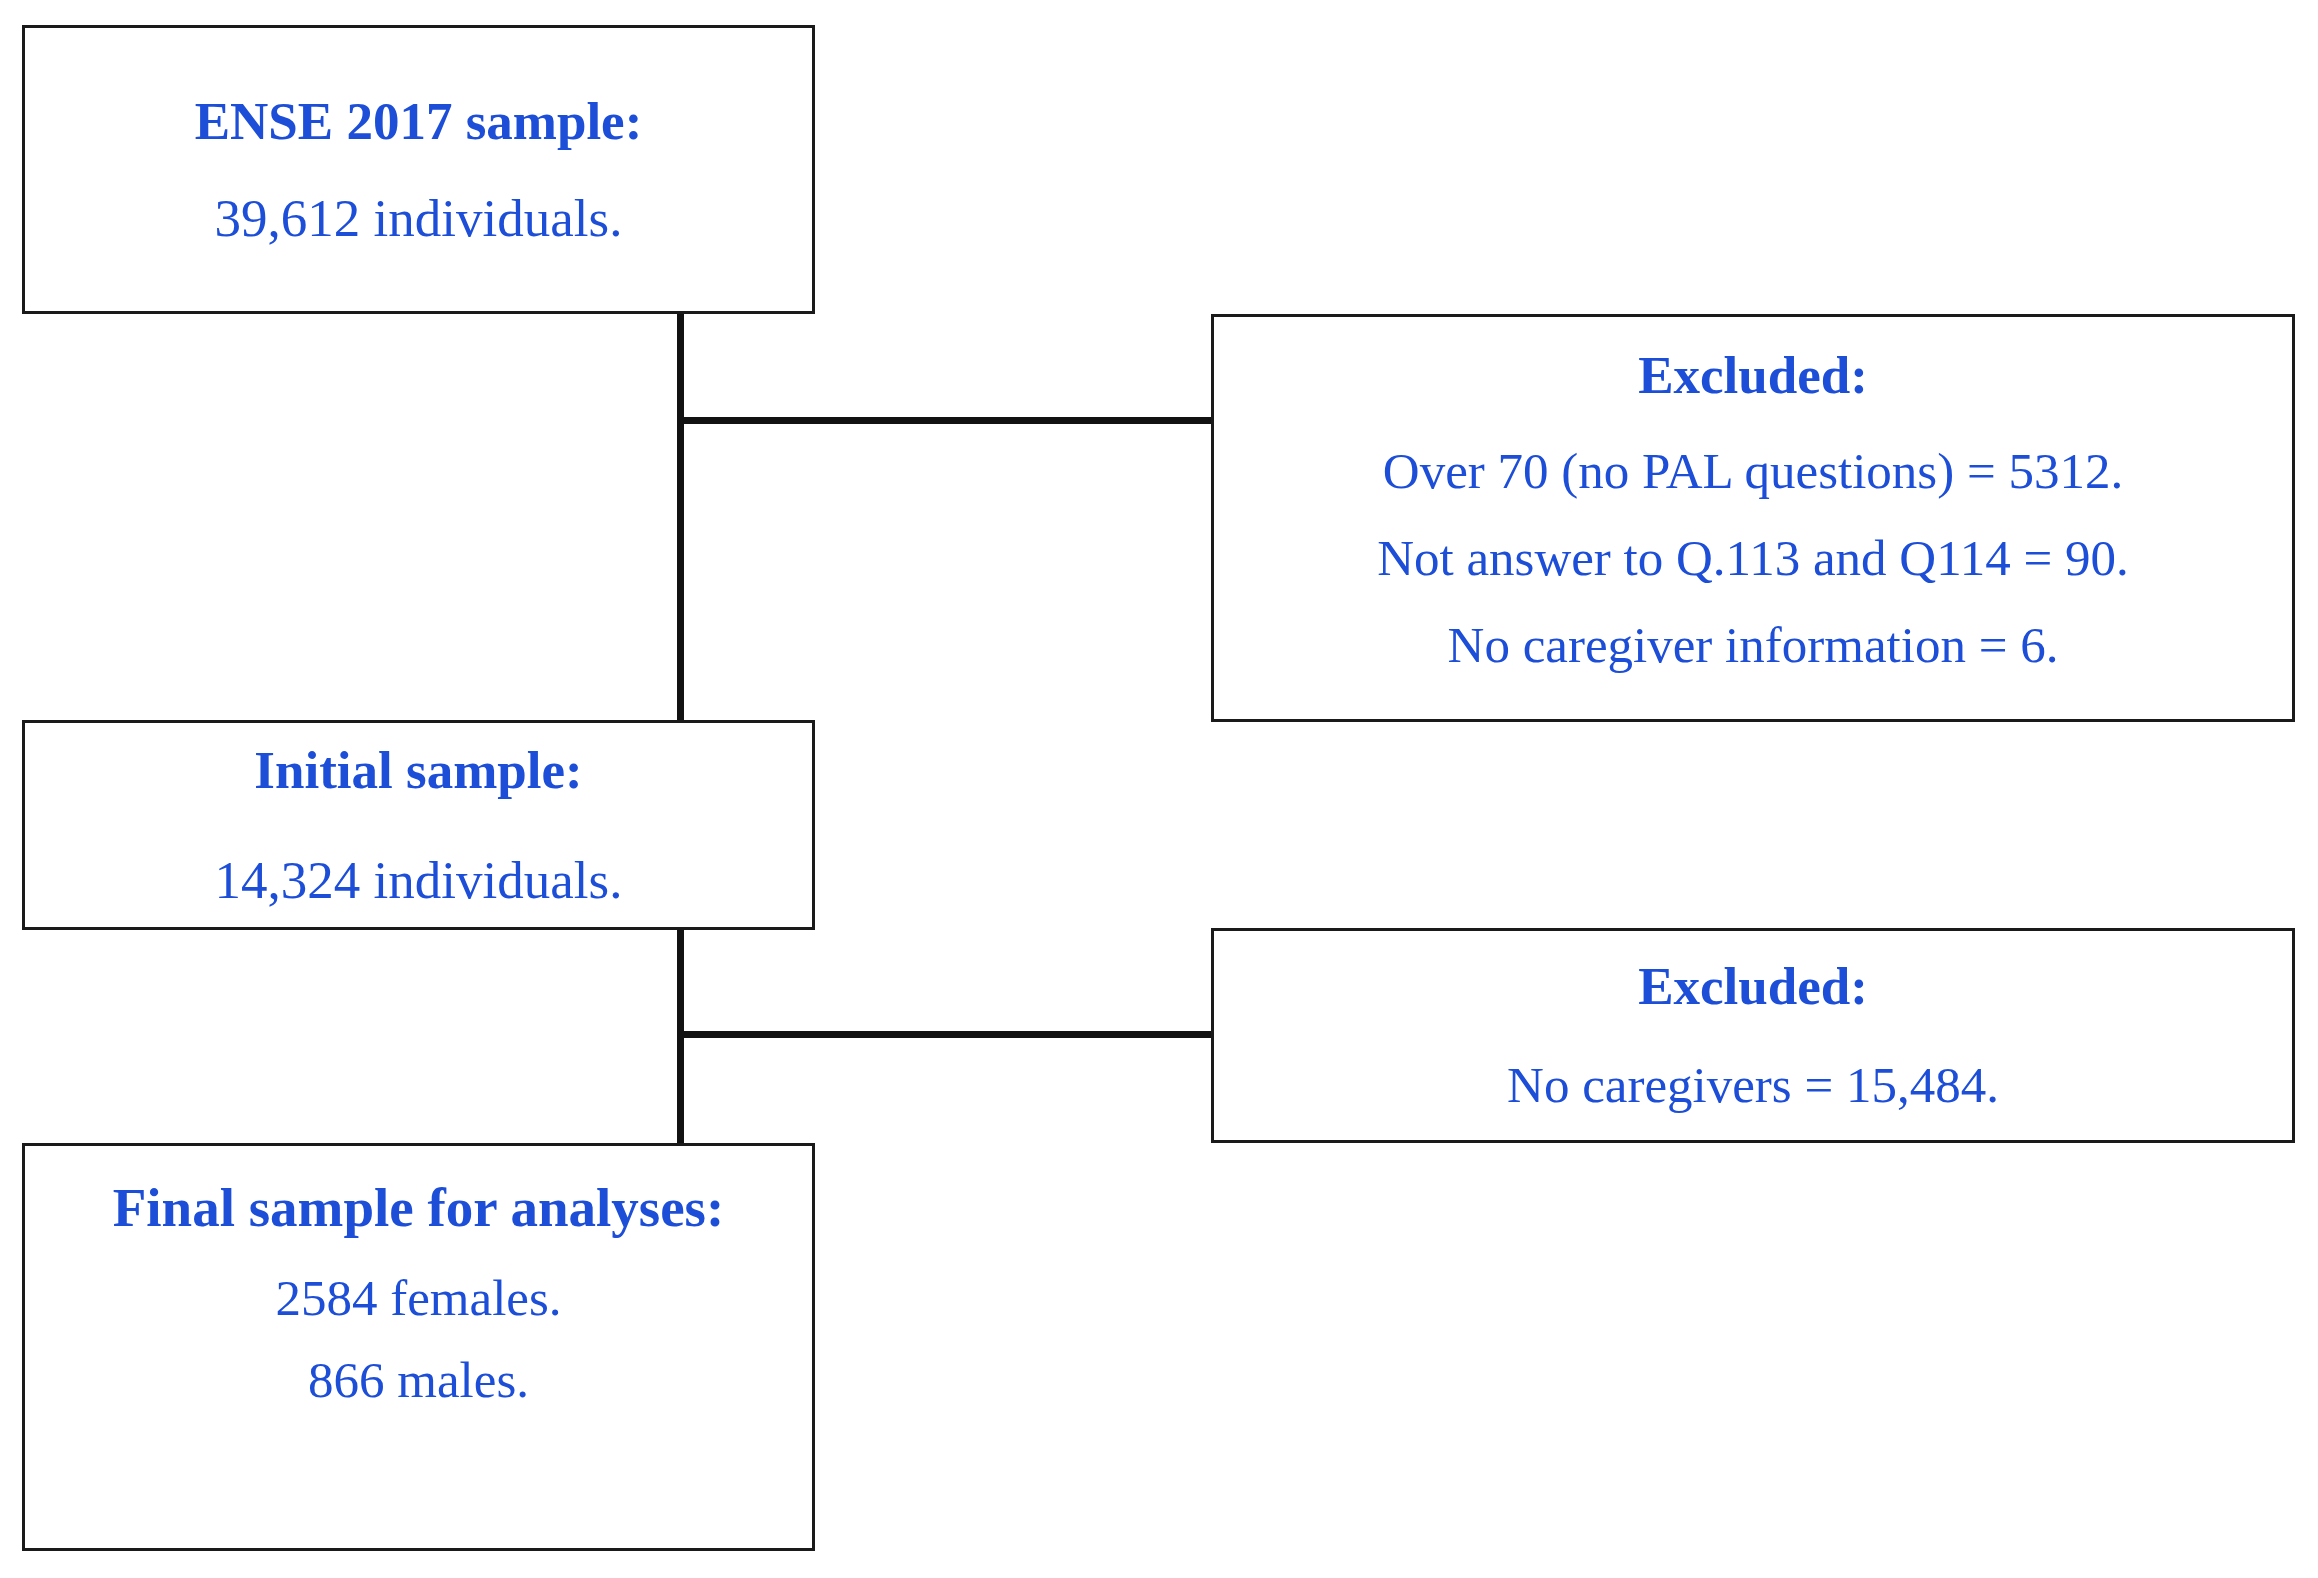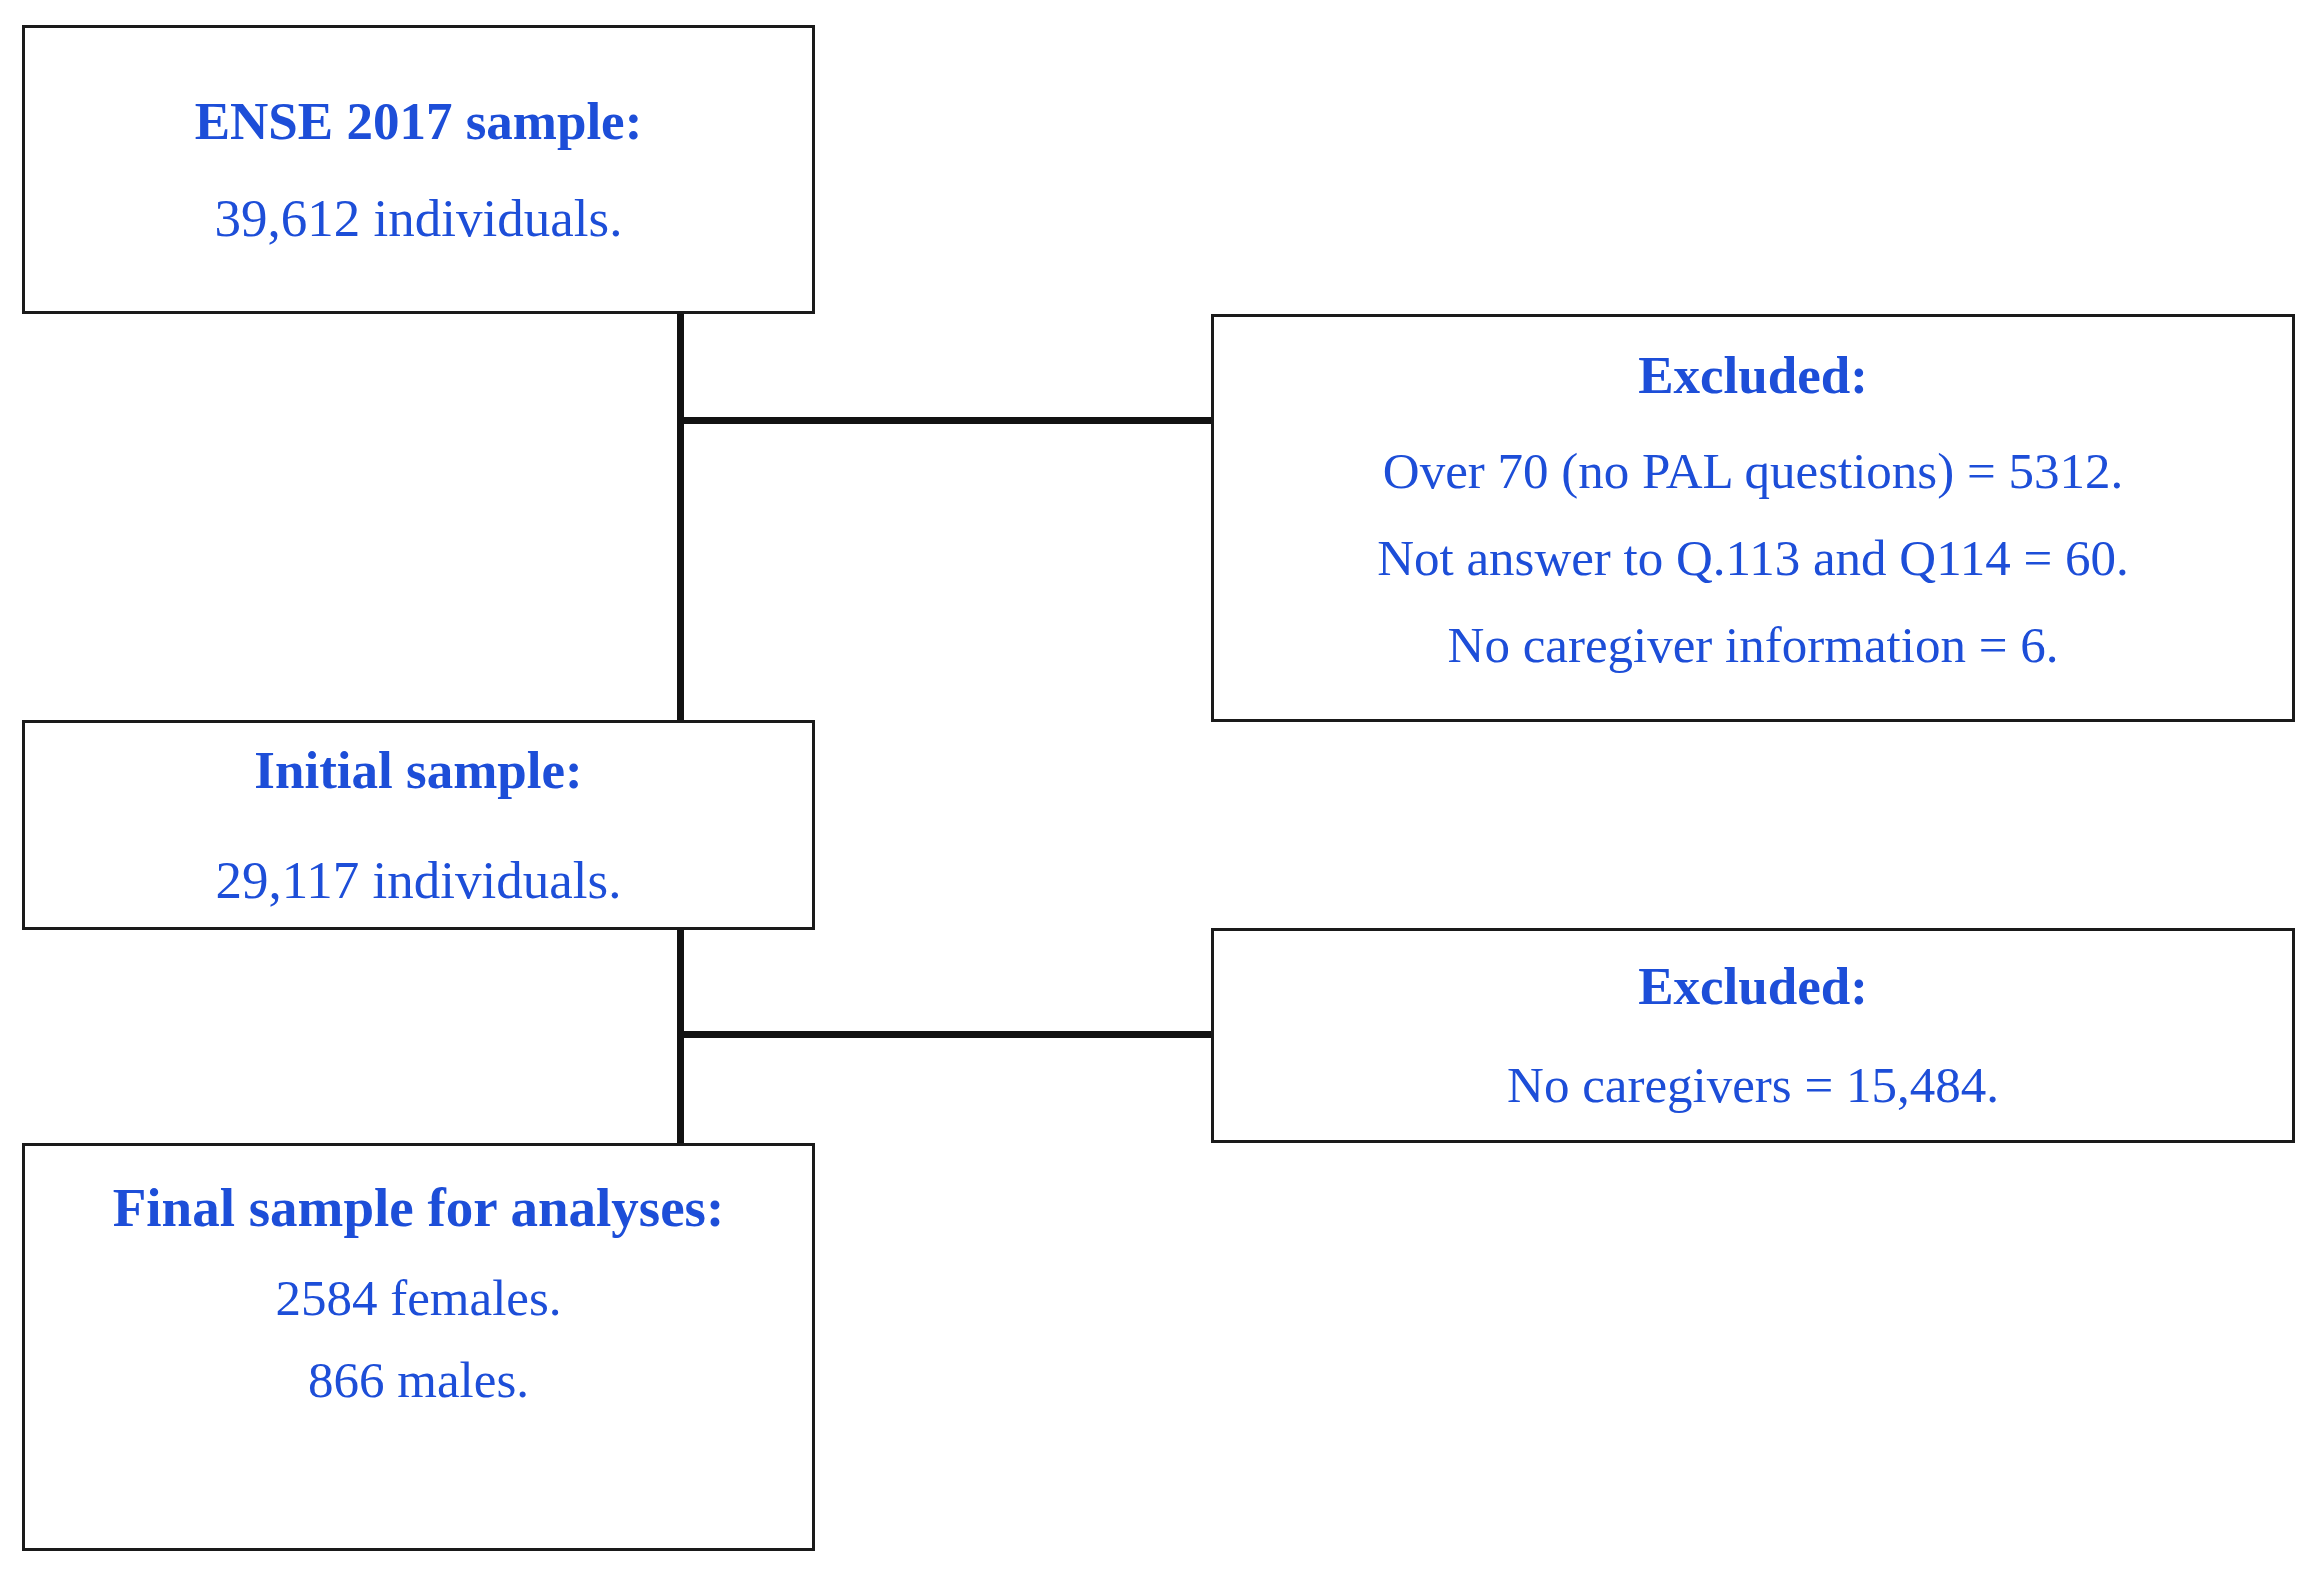--- a/index.html
+++ b/index.html
@@ -97,27 +97,27 @@
   <div class="line-h" id="connector-h-bottom"></div>
 
   <div class="node" id="box-source">
     <span class="ln ttl">ENSE 2017 sample:</span>
     <span class="ln body">39,612 individuals.</span>
   </div>
 
   <div class="node" id="box-excluded-1">
     <span class="ln ttl">Excluded:</span>
     <span class="ln body">Over 70 (no PAL questions) = 5312.</span>
-    <span class="ln body">Not answer to Q.113 and Q114 = 60.</span>
+    <span class="ln body">Not answer to Q.113 and Q114 = 90.</span>
     <span class="ln body">No caregiver information = 6.</span>
   </div>
 
   <div class="node" id="box-initial">
     <span class="ln ttl">Initial sample:</span>
-    <span class="ln body">29,117 individuals.</span>
+    <span class="ln body">14,324 individuals.</span>
   </div>
 
   <div class="node" id="box-excluded-2">
     <span class="ln ttl">Excluded:</span>
     <span class="ln body">No caregivers = 15,484.</span>
   </div>
 
   <div class="node" id="box-final">
     <span class="ln ttl">Final sample for analyses:</span>
     <span class="ln body">2584 females.</span>

